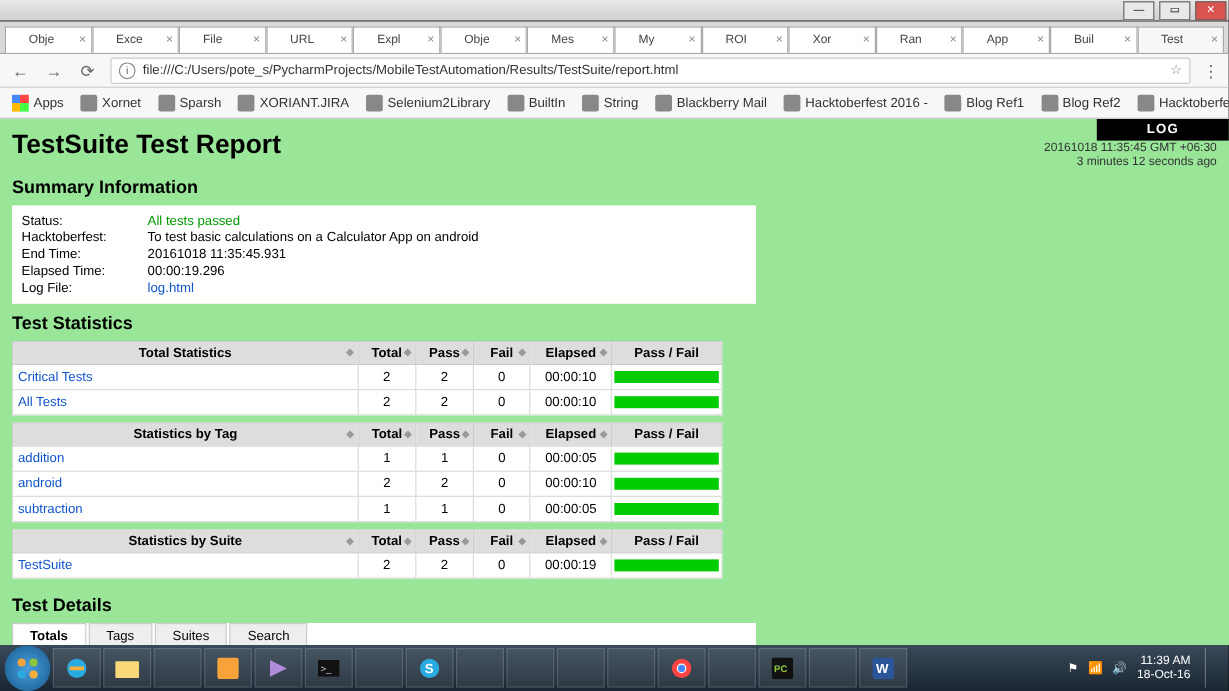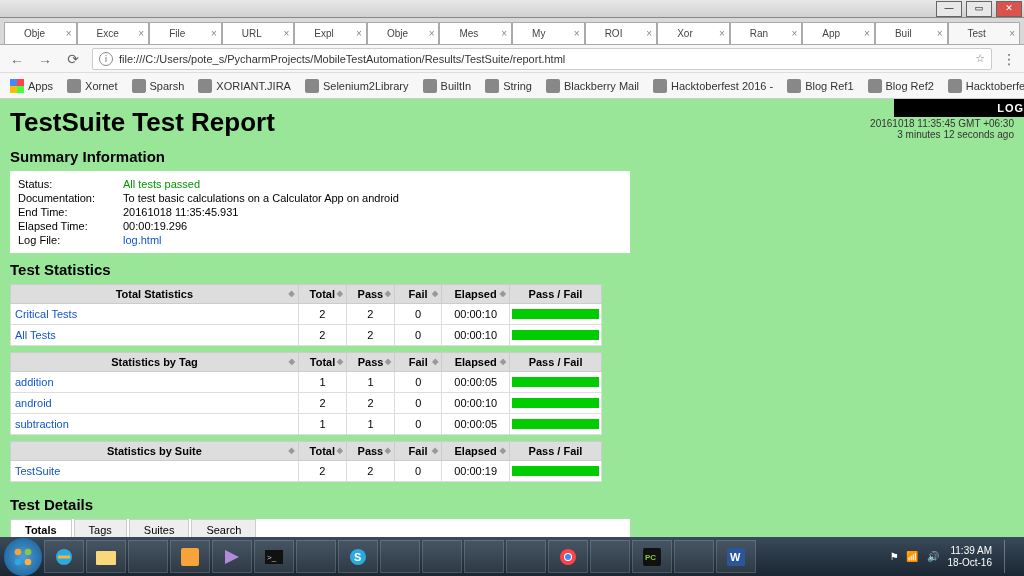--- a/index.html
+++ b/index.html
@@ -15,23 +15,23 @@
 .addr{height:28px;background:#f7f7f7;display:flex;align-items:center;padding:0 8px;gap:10px;border-bottom:1px solid #ddd}
 .navico{font-size:14px;color:#666;width:18px;text-align:center;cursor:pointer}
 .urlbox{flex:1;display:flex;align-items:center;border:1px solid #ccc;border-radius:2px;height:22px;padding:0 6px;font-size:11px;color:#333;background:#fff}
 .urlbox .info{width:14px;height:14px;border:1px solid #888;border-radius:50%;font-size:9px;text-align:center;line-height:12px;margin-right:6px;color:#666}
 .star{color:#888}
 .dots{color:#666;font-size:14px}
 .bmbar{height:26px;background:#f7f7f7;display:flex;align-items:center;padding:0 6px;gap:6px;border-bottom:1px solid #ccc;font-size:11px;color:#333}
 .bm{display:flex;align-items:center;gap:4px;padding:2px 4px;cursor:pointer;white-space:nowrap}
 .bm .i{width:14px;height:14px;display:inline-block}
 .page{height:438px;background:#99e699;overflow:auto;padding:8px 10px;position:relative;font-size:12px}
-.logbtn{position:absolute;top:0;right:0;width:130px;height:18px;background:#000;color:#fff;text-align:right;font-size:11px;line-height:18px;font-weight:bold;letter-spacing:1px}
+.logbtn{position:absolute;top:0;right:0;width:110px;height:18px;background:#000;color:#fff;text-align:center;font-size:11px;line-height:18px;font-weight:bold;letter-spacing:1px}
 .hdr{display:flex;justify-content:space-between;align-items:flex-start;margin-bottom:8px}
-h1{font-size:26px;font-weight:bold;color:#000}
+h1{font-size:22px;font-weight:bold;color:#000}
 .gen{text-align:right;font-size:10px;color:#333}
 h2{font-size:15px;font-weight:bold;margin:8px 0 6px}
 .infobox{background:#fff;padding:6px 8px;width:620px;font-size:11px}
 .infobox .row{display:flex;padding:1px 0}
 .infobox .lbl{width:105px;font-weight:normal}
 .infobox .passed{color:#090}
 .infobox a{color:#15c;text-decoration:none}
 .stats{width:592px;margin-top:4px}
 table{width:100%;border-collapse:collapse;font-size:11px;background:#fff}
 th{background:#ddd;font-weight:bold;padding:3px 4px;border:1px solid #ccc;position:relative}
@@ -210,21 +210,21 @@
     </div>
   </div>
 
   <h2>Summary Information</h2>
   <div class="infobox">
     <div class="row">
         <span class="lbl">Status:</span>
         <span class="passed">All tests passed</span>
       </div>
     <div class="row">
-        <span class="lbl">Documentation:</span>
+        <span class="lbl">Hacktoberfest:</span>
         <span>To test basic calculations on a Calculator App on android</span>
       </div>
     <div class="row">
         <span class="lbl">End Time:</span>
         <span>20161018 11:35:45.931</span>
       </div>
     <div class="row">
         <span class="lbl">Elapsed Time:</span>
         <span>00:00:19.296</span>
       </div>

